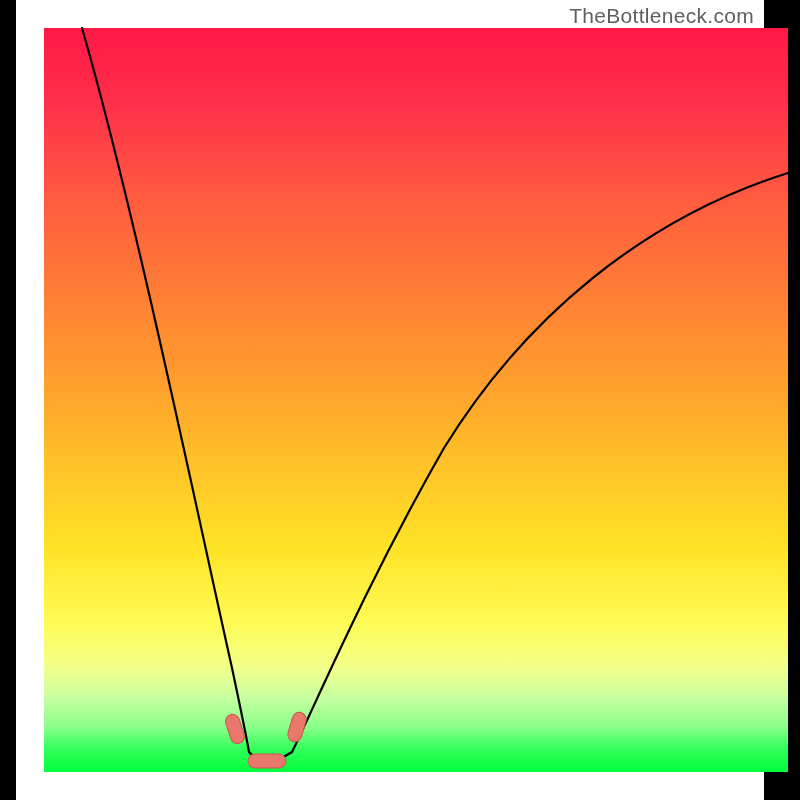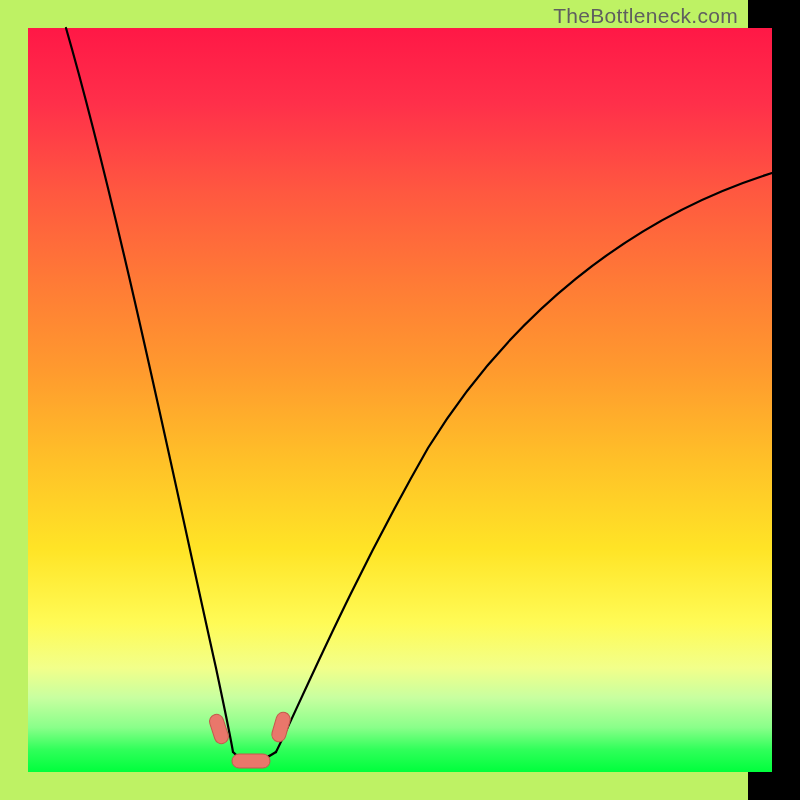--- a/index.html
+++ b/index.html
@@ -6,25 +6,25 @@
     margin: 0;
     padding: 0;
     width: 800px;
     height: 800px;
     background: #000;
     overflow: hidden;
     font-family: Arial, Helvetica, sans-serif;
   }
   .frame {
     position: absolute;
-    left: 0;
+    left: 16px;
     top: 0;
     width: 748px;
     height: 800px;
-    background: #bef264;
+    background: #ffffff;
   }
   .plot-area {
     position: absolute;
     left: 28px;
     top: 28px;
     width: 744px;
     height: 744px;
     
     background: linear-gradient(
       to bottom,

